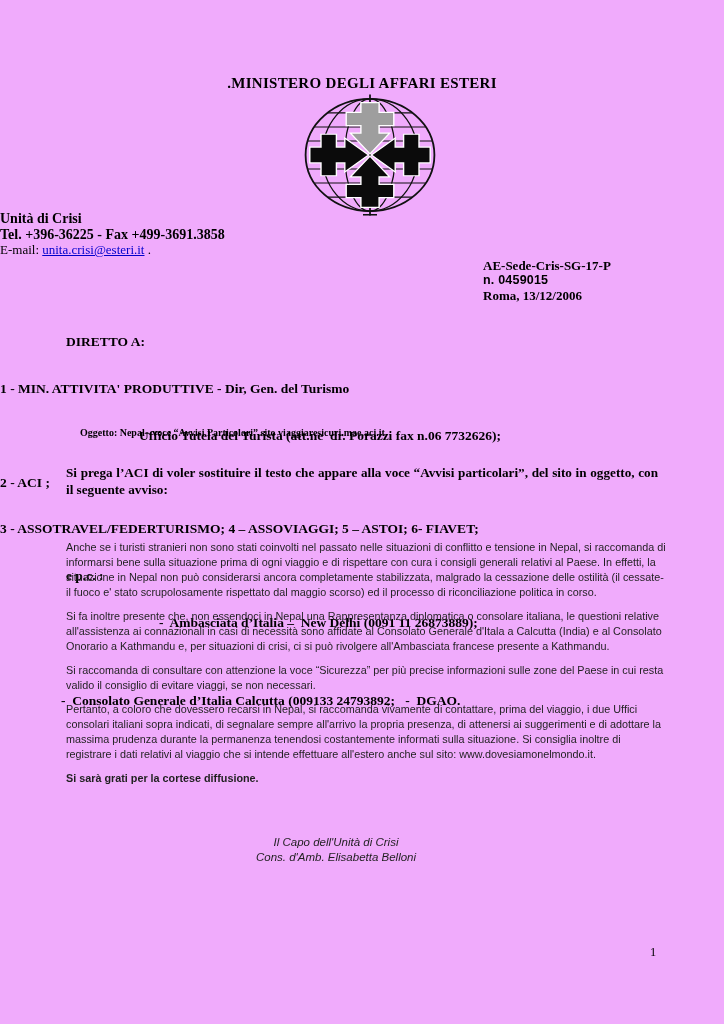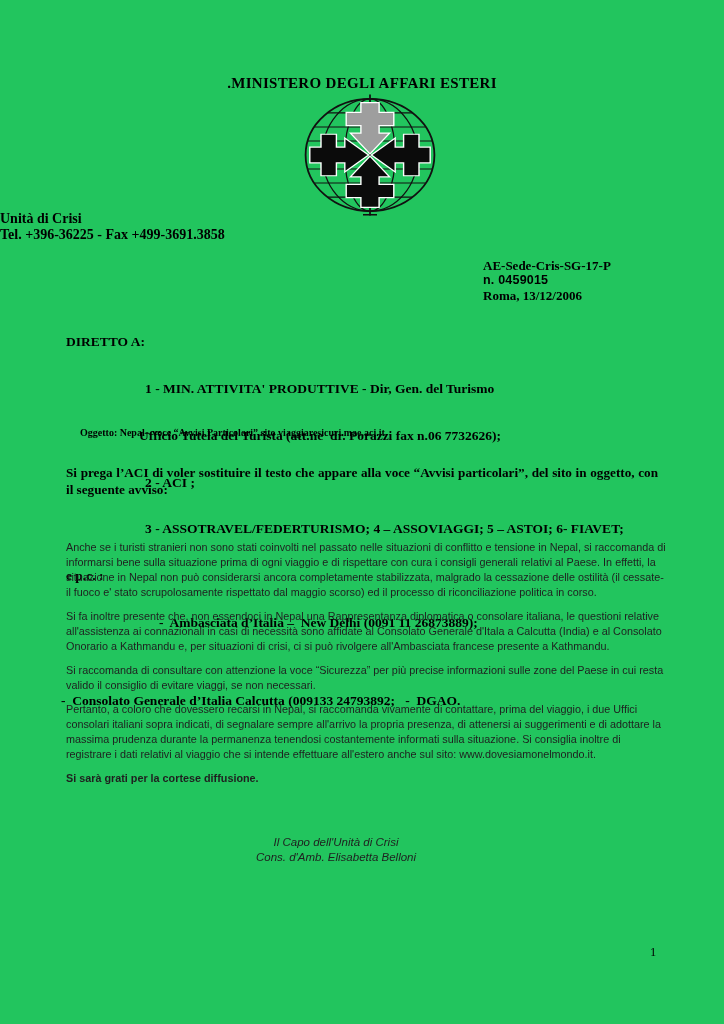--- a/index.html
+++ b/index.html
@@ -1,17 +1,17 @@
 <!DOCTYPE html>
 <html><head>
 <meta charset="utf-8">
 <style>
   html,body { margin:0; padding:0; background:#ffffff; }
   .page {
-    position:relative; width:724px; height:1024px; background:#22c55e;
+    position:relative; width:724px; height:1024px; background:#f0abfc;
     font-family:"Liberation Serif", serif; color:#000; overflow:hidden;
   }
 
   
   .doc-title {
     position:absolute; top:75px; left:0; width:100%;
     text-align:center; font-weight:bold; font-size:15px; letter-spacing:0.3px;
   }
   .logo-wrap { position:absolute; top:94px; left:300px; width:140px; height:122px; }
   .logo-wrap svg { display:block; width:140px; height:122px; }
@@ -23,21 +23,21 @@
   .email-link { color:#0000cc; text-decoration:underline; }
 
   
   .ref-block { position:absolute; left:483px; top:258px; font-weight:bold; font-size:13px; line-height:15px; }
   .ref-num { font-family:"Liberation Sans", sans-serif; font-size:12.5px; letter-spacing:0.2px; }
 
   
   .recipients { position:absolute; left:0; top:303px; width:624px; font-weight:bold;
                 font-size:13.5px; line-height:15.6px; white-space:pre-wrap; }
   .r-directed { margin-left:66px; }
-  .r-ind-a { margin-left:145px; }
+  .r-ind-a { }
   .r-ind-b { margin-left:139px; }
   .cc-row { position:relative; }
   .cc-label { position:absolute; left:66px; top:0; }
   .cc-1 { margin-left:159px; }
   .cc-2 { margin-left:61px; }
 
   
   .subject { position:absolute; left:80px; top:427px; font-weight:bold; font-size:10px; white-space:pre-wrap; }
   .request { position:absolute; left:66px; top:464px; width:592px;
              font-weight:bold; font-size:13.2px; line-height:17px; text-align:justify; }
@@ -85,20 +85,21 @@
         <path fill="#0b0b0b" d="M 0 2 L -28 36 L -13 36 L -13 48 L -34 48 L -34 70 L -13 70 L -13 86 L 13 86 L 13 70 L 34 70 L 34 48 L 13 48 L 13 36 L 28 36 Z"></path>
         <path transform="rotate(90)" fill="#0b0b0b" d="M 0 2 L -28 36 L -13 36 L -13 48 L -34 48 L -34 70 L -13 70 L -13 86 L 13 86 L 13 70 L 34 70 L 34 48 L 13 48 L 13 36 L 28 36 Z"></path>
         <path transform="rotate(-90)" fill="#0b0b0b" d="M 0 2 L -28 36 L -13 36 L -13 48 L -34 48 L -34 70 L -13 70 L -13 86 L 13 86 L 13 70 L 34 70 L 34 48 L 13 48 L 13 36 L 28 36 Z"></path>
       </g>
     </svg>
   </div>
 
   <div class="contact-block">
     <div class="contact-unit">Unità di Crisi</div>
     <div class="contact-tel">Tel. +396-36225 - Fax +499-3691.3858</div>
+    <div class="contact-email"><span>E-mail: </span><a href="#" class="email-link">unita.crisi@esteri.it</a><span> .</span></div>
   </div>
 
   <div class="ref-block">
     <div>AE-Sede-Cris-SG-17-P</div>
     <div class="ref-num">n. 0459015</div>
     <div>Roma, 13/12/2006</div>
   </div>
 
   <div class="recipients">
     <div class="r-directed">DIRETTO A:</div>

